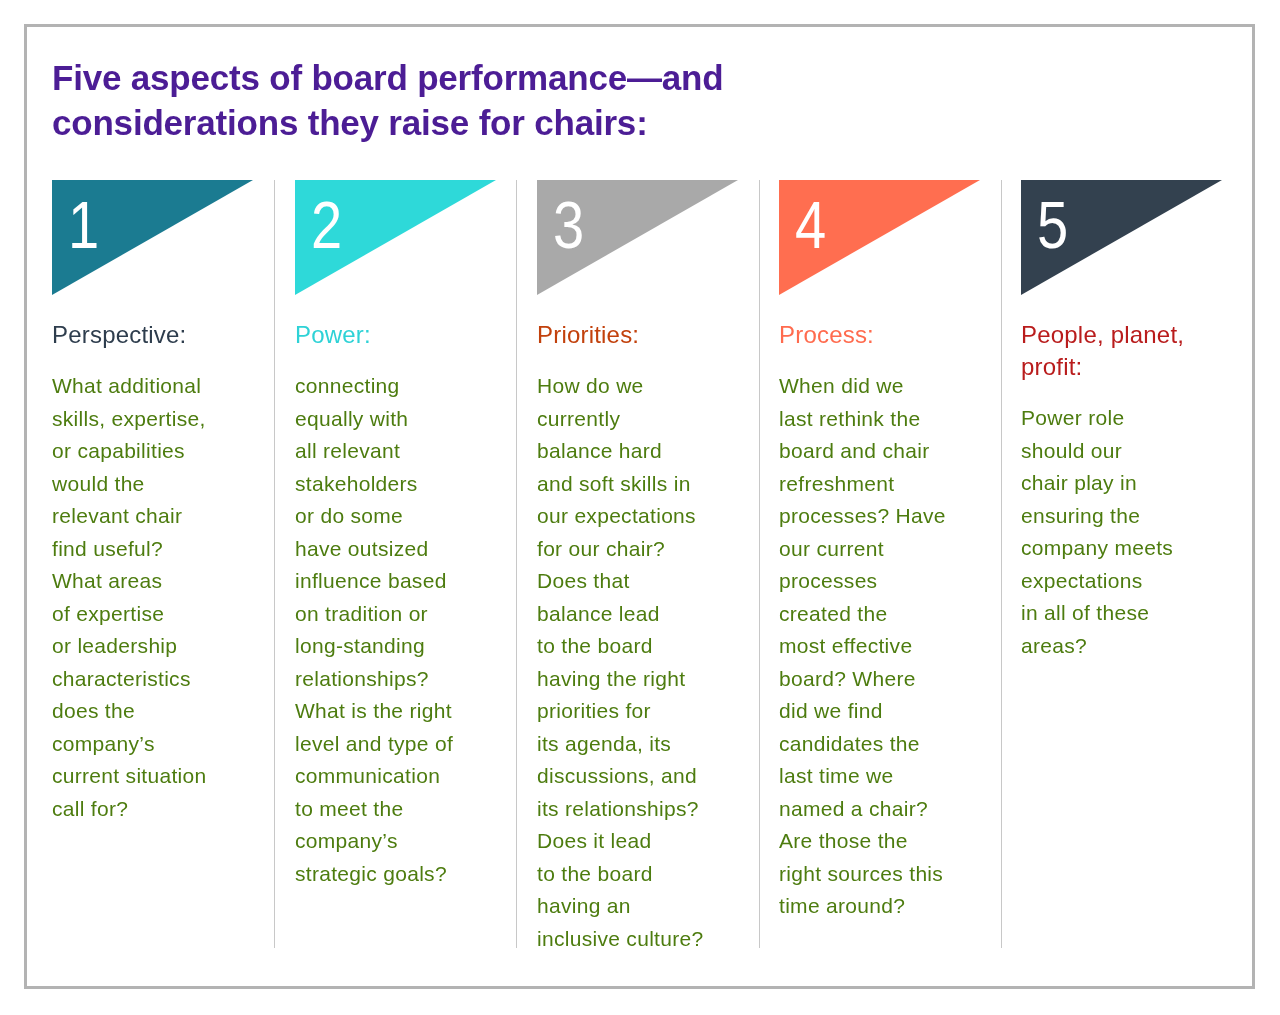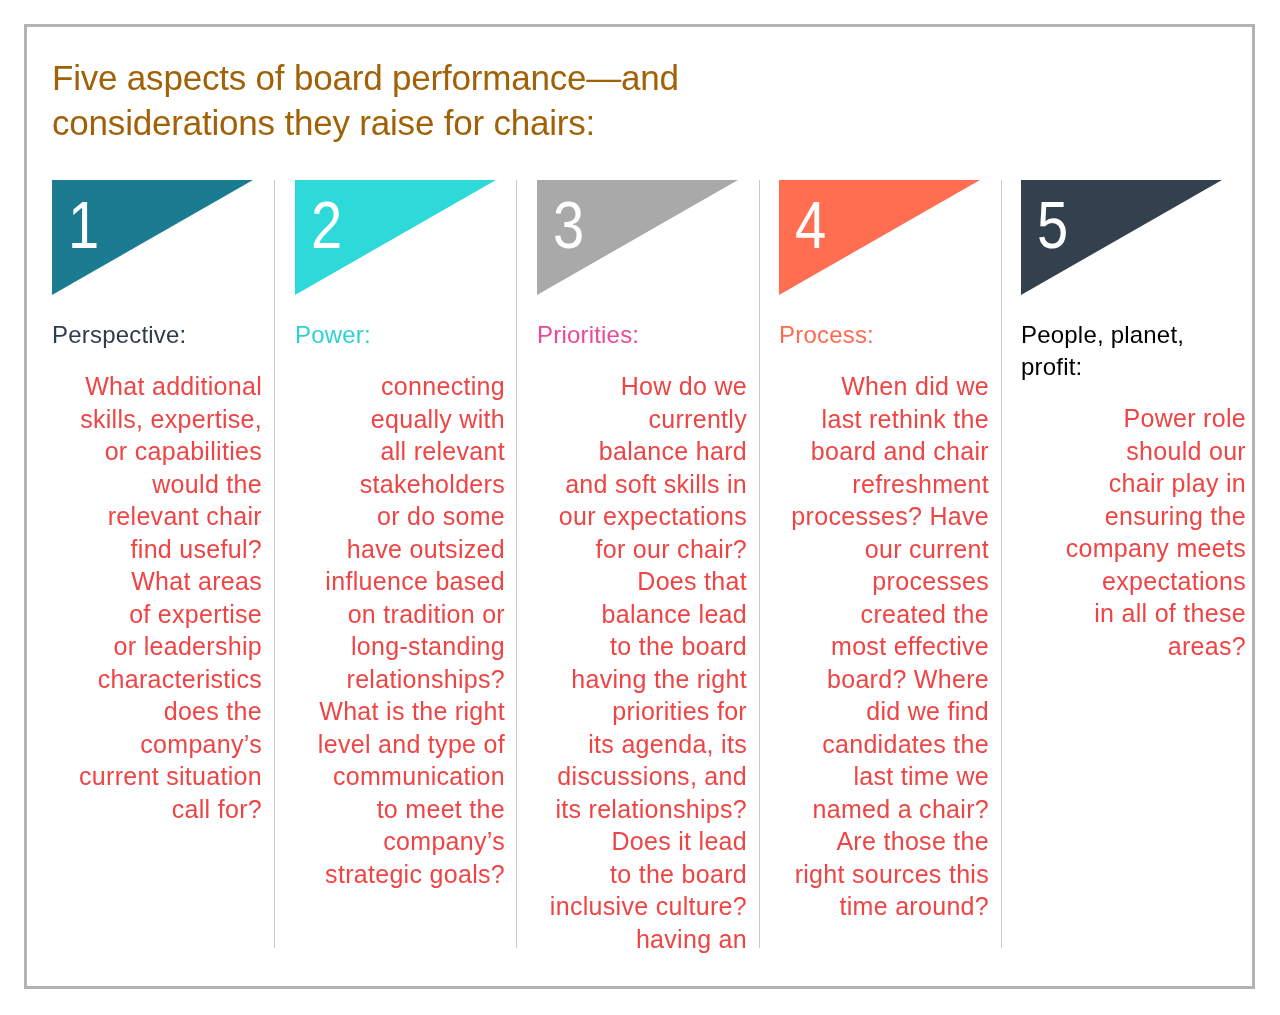--- a/index.html
+++ b/index.html
@@ -23,24 +23,24 @@
       height: 959px;
       border: 3px solid #b3b3b3;
       background: #ffffff;
     }
     .title {
       position: absolute;
       left: 52px;
       top: 55px;
       margin: 0;
       font-family: "Liberation Sans", "DejaVu Sans", sans-serif;
-      font-weight: normal;
+      font-weight: bold;
       font-size: 35px;
       line-height: 45px;
-      color: #a16207;
+      color: #4c1d95;
       letter-spacing: -0.2px;
     }
     .title span { display: block; }
     .divider {
       position: absolute;
       top: 180px;
       width: 1px;
       height: 768px;
       background: #c8c8c8;
     }
@@ -76,25 +76,24 @@
     }
     .heading {
       margin: 24px 0 0 0;
       font-size: 24px;
       line-height: 32px;
       font-weight: normal;
       letter-spacing: 0.2px;
     }
     .body {
       margin: 19px 0 0 0;
-      font-size: 25px;
+      font-size: 21px;
       line-height: 32.5px;
-      color: #ef4444;
+      color: #4d7c0f;
       letter-spacing: 0.3px;
-      text-align: right;
     }
     .body span { display: block; white-space: nowrap; }
   </style>
 </head>
 <body>
 
 <div class="frame"></div>
 
 <h1 class="title">
   <span>Five aspects of board performance—and</span>
@@ -160,40 +159,40 @@
   </div>
 </div>
 
 <div class="col" style="left:537px">
   <div class="tri">
     <svg viewBox="0 0 201 115">
       <polygon points="0,0 201,0 0,115" fill="#a9a9a9"></polygon>
     </svg>
     <div class="num">3</div>
   </div>
-  <div class="heading" style="color:#ec4899">Priorities:</div>
+  <div class="heading" style="color:#c2410c">Priorities:</div>
   <div class="body">
     <span>How do we</span>
     <span>currently</span>
     <span>balance hard</span>
     <span>and soft skills in</span>
     <span>our expectations</span>
     <span>for our chair?</span>
     <span>Does that</span>
     <span>balance lead</span>
     <span>to the board</span>
     <span>having the right</span>
     <span>priorities for</span>
     <span>its agenda, its</span>
     <span>discussions, and</span>
     <span>its relationships?</span>
     <span>Does it lead</span>
     <span>to the board</span>
+    <span>having an</span>
     <span>inclusive culture?</span>
-    <span>having an</span>
   </div>
 </div>
 
 <div class="col" style="left:779px">
   <div class="tri">
     <svg viewBox="0 0 201 115">
       <polygon points="0,0 201,0 0,115" fill="#ff6e50"></polygon>
     </svg>
     <div class="num">4</div>
   </div>
@@ -219,21 +218,21 @@
   </div>
 </div>
 
 <div class="col" style="left:1021px; width:225px">
   <div class="tri">
     <svg viewBox="0 0 201 115">
       <polygon points="0,0 201,0 0,115" fill="#33414f"></polygon>
     </svg>
     <div class="num">5</div>
   </div>
-  <div class="heading" style="color:#000000">
+  <div class="heading" style="color:#b91c1c">
     <span style="display:block">People, planet,</span>
     <span style="display:block">profit:</span>
   </div>
   <div class="body">
     <span>Power role</span>
     <span>should our</span>
     <span>chair play in</span>
     <span>ensuring the</span>
     <span>company meets</span>
     <span>expectations</span>

